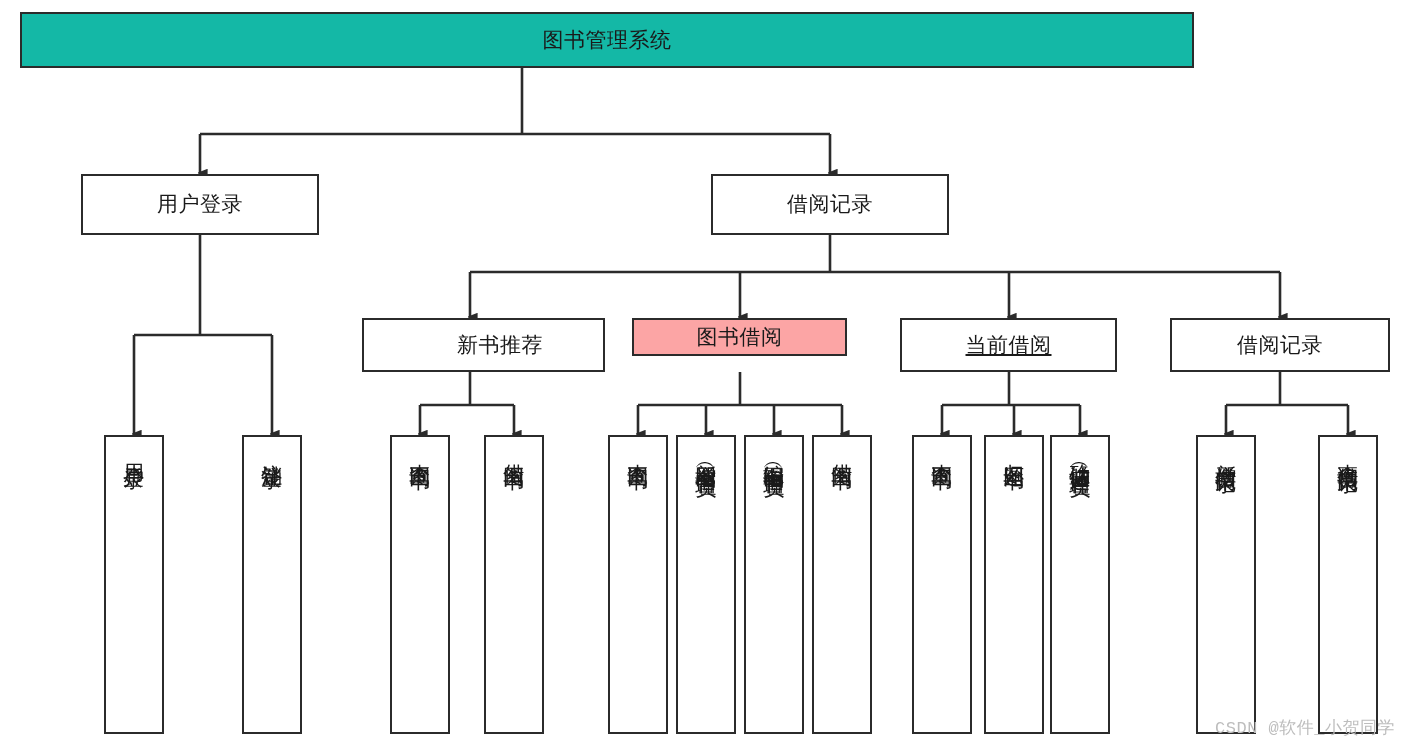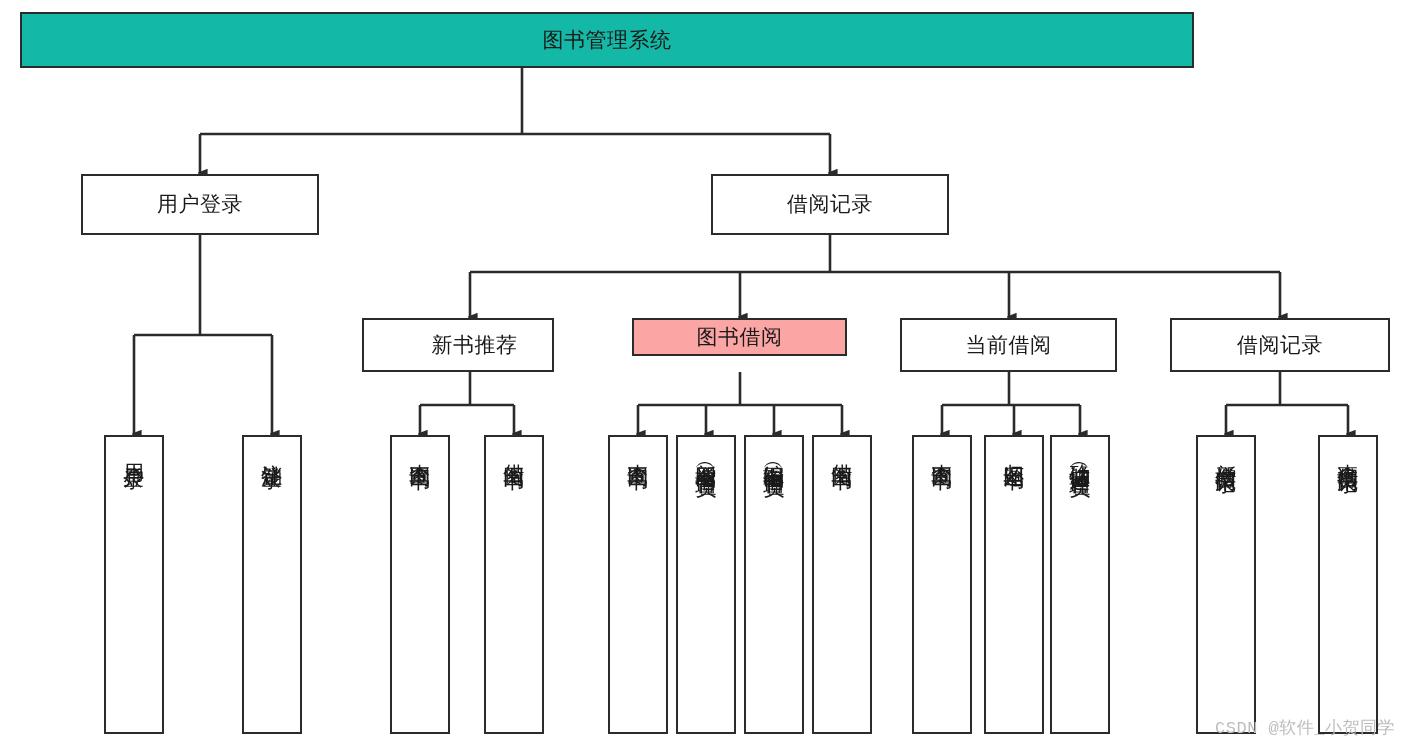--- a/index.html
+++ b/index.html
@@ -122,27 +122,27 @@
   <div id="nodes-layer">
       <div class="node horizontal" style="left: 20px; top: 12px; width: 1174px; height: 56px; border-color: rgb(43, 43, 43); background: #14b8a6;">
         <span class="node-label" style="color: rgb(26, 26, 26);">图书管理系统</span>
       </div>
       <div class="node horizontal" style="left: 81px; top: 174px; width: 238px; height: 61px; border-color: rgb(43, 43, 43); background: rgb(255, 255, 255);">
         <span class="node-label" style="color: rgb(26, 26, 26);">用户登录</span>
       </div>
       <div class="node horizontal" style="left: 711px; top: 174px; width: 238px; height: 61px; border-color: rgb(43, 43, 43); background: rgb(255, 255, 255);">
         <span class="node-label" style="color: rgb(26, 26, 26);">借阅记录</span>
       </div>
-      <div class="node horizontal" style="left: 362px; top: 318px; width: 192px; height: 54px; border-color: rgb(43, 43, 43); background: rgb(255, 255, 255); padding-left: 33px;">
+      <div class="node horizontal" style="left: 362px; top: 318px; width: 243px; height: 54px; border-color: rgb(43, 43, 43); background: rgb(255, 255, 255); padding-left: 33px;">
         <span class="node-label" style="color: rgb(26, 26, 26);">新书推荐</span>
       </div>
       <div class="node horizontal" style="left: 632px; top: 318px; width: 215px; height: 38px; border-color: rgb(43, 43, 43); background: #fca5a5;">
         <span class="node-label" style="color: rgb(26, 26, 26);">图书借阅</span>
       </div>
-      <div class="node horizontal" style="left: 900px; top: 318px; width: 217px; height: 54px; border-color: rgb(43, 43, 43); background: rgb(255, 255, 255);">
+      <div class="node horizontal" style="left: 900px; top: 318px; width: 217px; height: 54px; border-color: rgb(43, 43, 43); background: rgb(255, 255, 255); text-decoration: underline;">
         <span class="node-label" style="color: rgb(26, 26, 26);">当前借阅</span>
       </div>
       <div class="node horizontal" style="left: 1170px; top: 318px; width: 220px; height: 54px; border-color: rgb(43, 43, 43); background: rgb(255, 255, 255);">
         <span class="node-label" style="color: rgb(26, 26, 26); text-align: right;">借阅记录</span>
       </div>
       <div class="node vertical" style="left: 104px; top: 435px; width: 60px; height: 299px; border-color: rgb(43, 43, 43); background: rgb(255, 255, 255);">
         <span class="node-label" style="color: rgb(26, 26, 26);">用户登录</span>
       </div>
       <div class="node vertical" style="left: 242px; top: 435px; width: 60px; height: 299px; border-color: rgb(43, 43, 43); background: rgb(255, 255, 255);">
         <span class="node-label" style="color: rgb(26, 26, 26);">注销登录</span>

